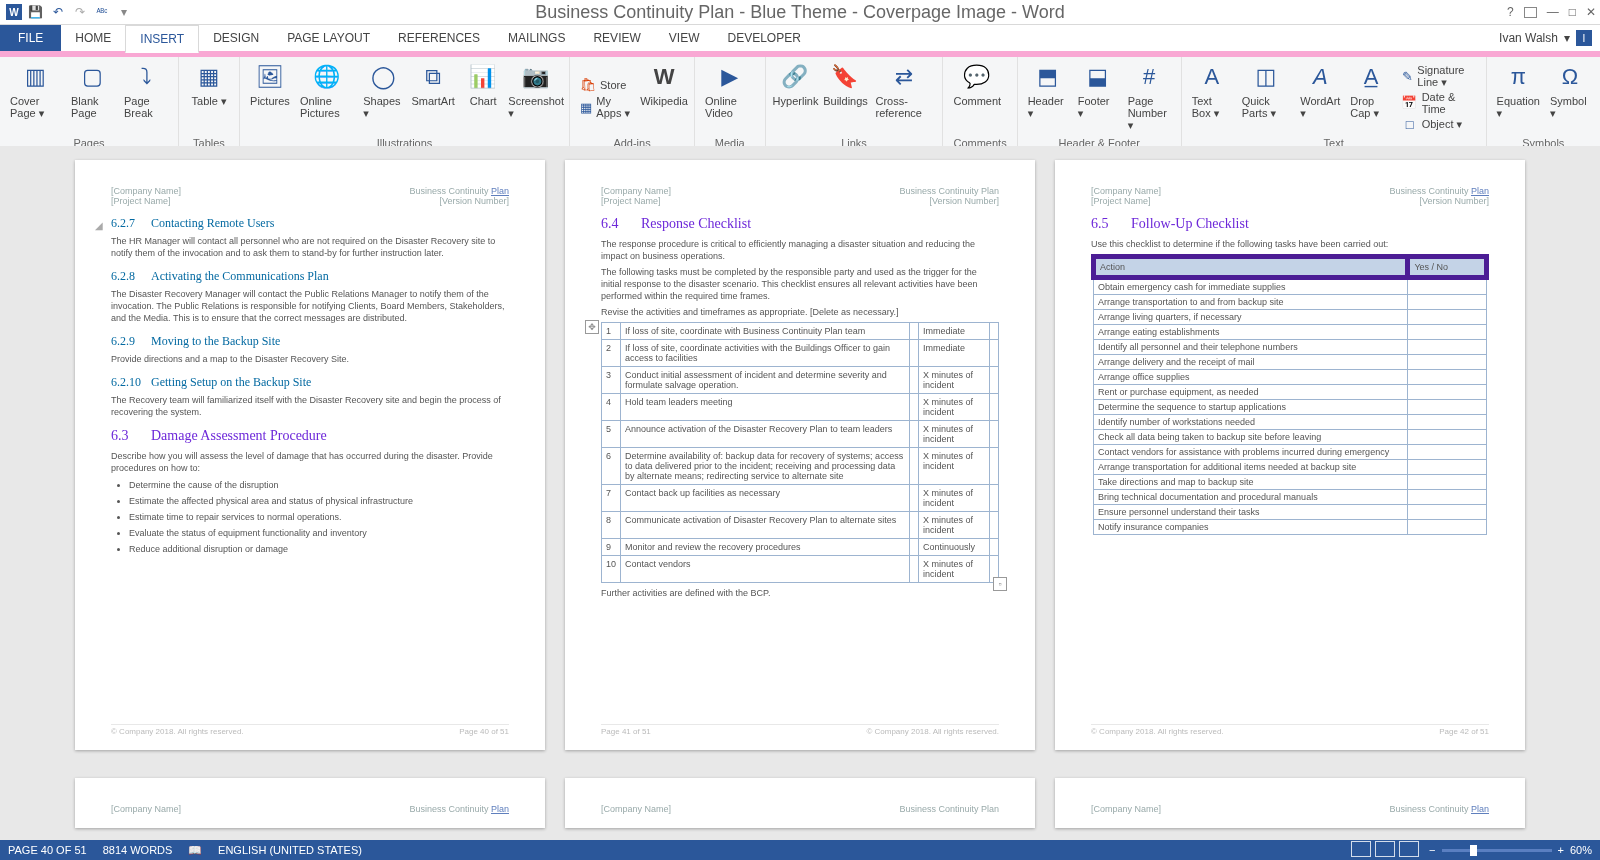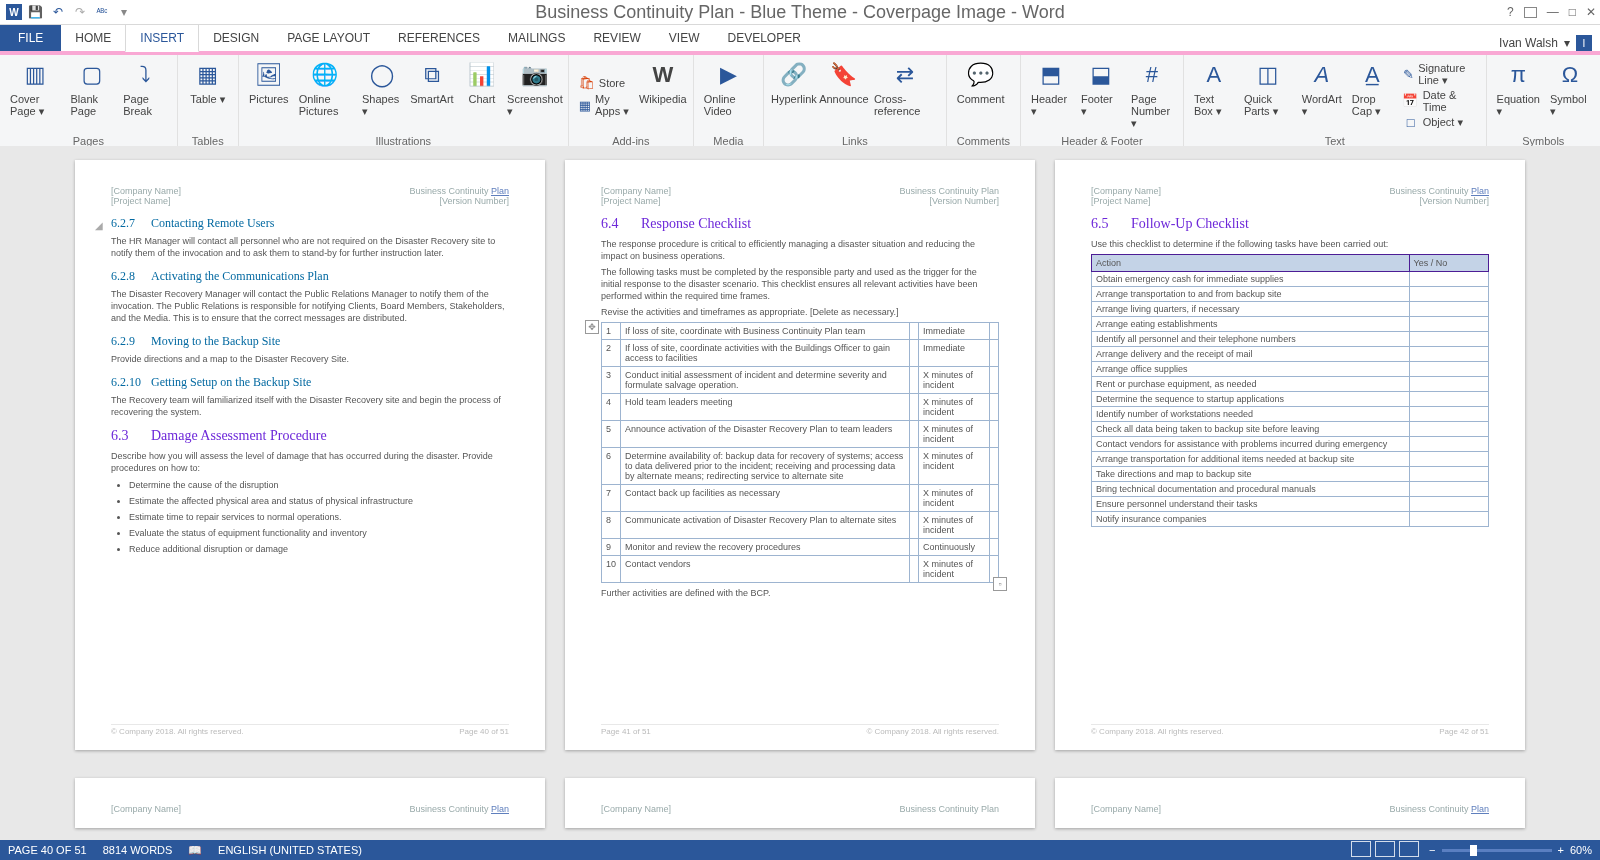--- a/index.html
+++ b/index.html
@@ -5,21 +5,21 @@
   html,body{margin:0;padding:0;font-family:"Segoe UI",Tahoma,sans-serif;font-size:12px;color:#222;background:#fff;}
   
   .titlebar{height:24px;background:#fff;border-bottom:1px solid #d9d9d9;display:flex;align-items:center;position:relative;}
   .qat{display:flex;align-items:center;gap:6px;padding:0 6px;}
   .qat .icon{width:16px;height:16px;display:flex;align-items:center;justify-content:center;font-size:12px;}
   .word-icon{background:#2b579a;color:#fff;font-weight:bold;width:16px;height:16px;display:flex;align-items:center;justify-content:center;font-size:10px;}
   .window-title{position:absolute;left:0;right:0;text-align:center;font-size:18px;color:#666;}
   .win-controls{position:absolute;right:4px;top:0;display:flex;gap:10px;align-items:center;height:24px;color:#666;}
   .win-controls span{font-size:12px;}
   
-  .ribbon-tabs{height:26px;display:flex;align-items:flex-end;border-bottom:4px solid #f9a8d4;background:#fff;}
+  .ribbon-tabs{height:26px;display:flex;border-bottom:6px solid #f9a8d4;background:#fff;}
   .file-tab{background:#2b579a;color:#fff;height:26px;padding:0 18px;display:flex;align-items:center;font-size:12px;}
   .rtab{padding:0 14px;height:26px;display:flex;align-items:center;color:#444;font-size:12px;cursor:default;}
   .rtab.active{color:#2b579a;border:1px solid #d9d9d9;border-bottom:1px solid #fff;background:#fff;margin-bottom:-1px;}
   .user-area{margin-left:auto;display:flex;align-items:center;gap:6px;padding-right:8px;font-size:12px;color:#444;}
   .user-badge{background:#2b579a;color:#fff;width:16px;height:16px;display:flex;align-items:center;justify-content:center;font-size:10px;}
   
   .ribbon-body{height:94px;background:#f5f6f7;border-bottom:1px solid #d9d9d9;display:flex;}
   .rgroup{border-right:1px solid #e1e1e1;padding:4px 10px 2px 10px;display:flex;flex-direction:column;}
   .rgroup-items{display:flex;gap:10px;flex:1;}
   .rgroup-label{text-align:center;font-size:11px;color:#666;margin-top:2px;}
@@ -40,21 +40,21 @@
   h4.sec{font-size:12px;color:#0369a1;font-weight:normal;margin:10px 0 4px 0;font-family:"Segoe UI Semilight","Segoe UI";}
   h4.sec .num{display:inline-block;width:40px;}
   h3.sec{font-size:14px;color:#6d28d9;font-weight:normal;margin:10px 0 6px 0;font-family:"Segoe UI Semilight","Segoe UI";}
   h3.sec .num{display:inline-block;width:40px;}
   p.body{font-size:9px;color:#555;margin:2px 0 4px 0;line-height:12px;}
   ul.body{font-size:9px;color:#555;margin:2px 0 4px 18px;padding:0;line-height:14px;}
   ul.body li{margin-bottom:2px;}
   .collapse-mark{position:absolute;left:20px;top:60px;color:#aaa;font-size:10px;}
   
   table.doc{border-collapse:collapse;width:100%;font-size:9px;color:#555;}
-  table.doc th{background:#c4d3e7;border:1px solid #4c1d95;padding:3px 4px;text-align:left;font-weight:normal;}
+  table.doc th{background:#c4d3e7;border:5px solid #4c1d95;padding:3px 4px;text-align:left;font-weight:normal;}
   table.doc td{border:1px solid #9db4d0;padding:3px 4px;vertical-align:top;}
   table.doc.small td{padding:2px 4px;}
   .table-handle{position:absolute;width:12px;height:12px;border:1px solid #999;background:#fff;font-size:9px;display:flex;align-items:center;justify-content:center;color:#888;}
   
   .statusbar{position:absolute;bottom:0;left:0;right:0;height:20px;background:#2b579a;color:#fff;display:flex;align-items:center;font-size:11px;padding:0 8px;gap:16px;}
   .statusbar .right{margin-left:auto;display:flex;align-items:center;gap:10px;}
   .view-icons span{width:18px;height:14px;border:1px solid #fff;display:inline-block;margin-left:4px;opacity:.8;}
   .zoom{display:flex;align-items:center;gap:6px;}
   .zoom-track{width:110px;height:3px;background:#5a7fc1;position:relative;}
   .zoom-thumb{position:absolute;left:28px;top:-4px;width:7px;height:11px;background:#fff;}
@@ -190,21 +190,21 @@
   </div>
 
   <div class="rgroup">
     <div class="rgroup-items">
       <div class="rbtn">
           <div class="ricon">🔗</div>
           <div class="rlabel">Hyperlink</div>
         </div>
       <div class="rbtn">
           <div class="ricon">🔖</div>
-          <div class="rlabel">Announce</div>
+          <div class="rlabel">Buildings</div>
         </div>
       <div class="rbtn">
           <div class="ricon">⇄</div>
           <div class="rlabel">Cross-reference</div>
         </div>
     </div>
     <div class="rgroup-label">Links</div>
   </div>
 
   <div class="rgroup">

